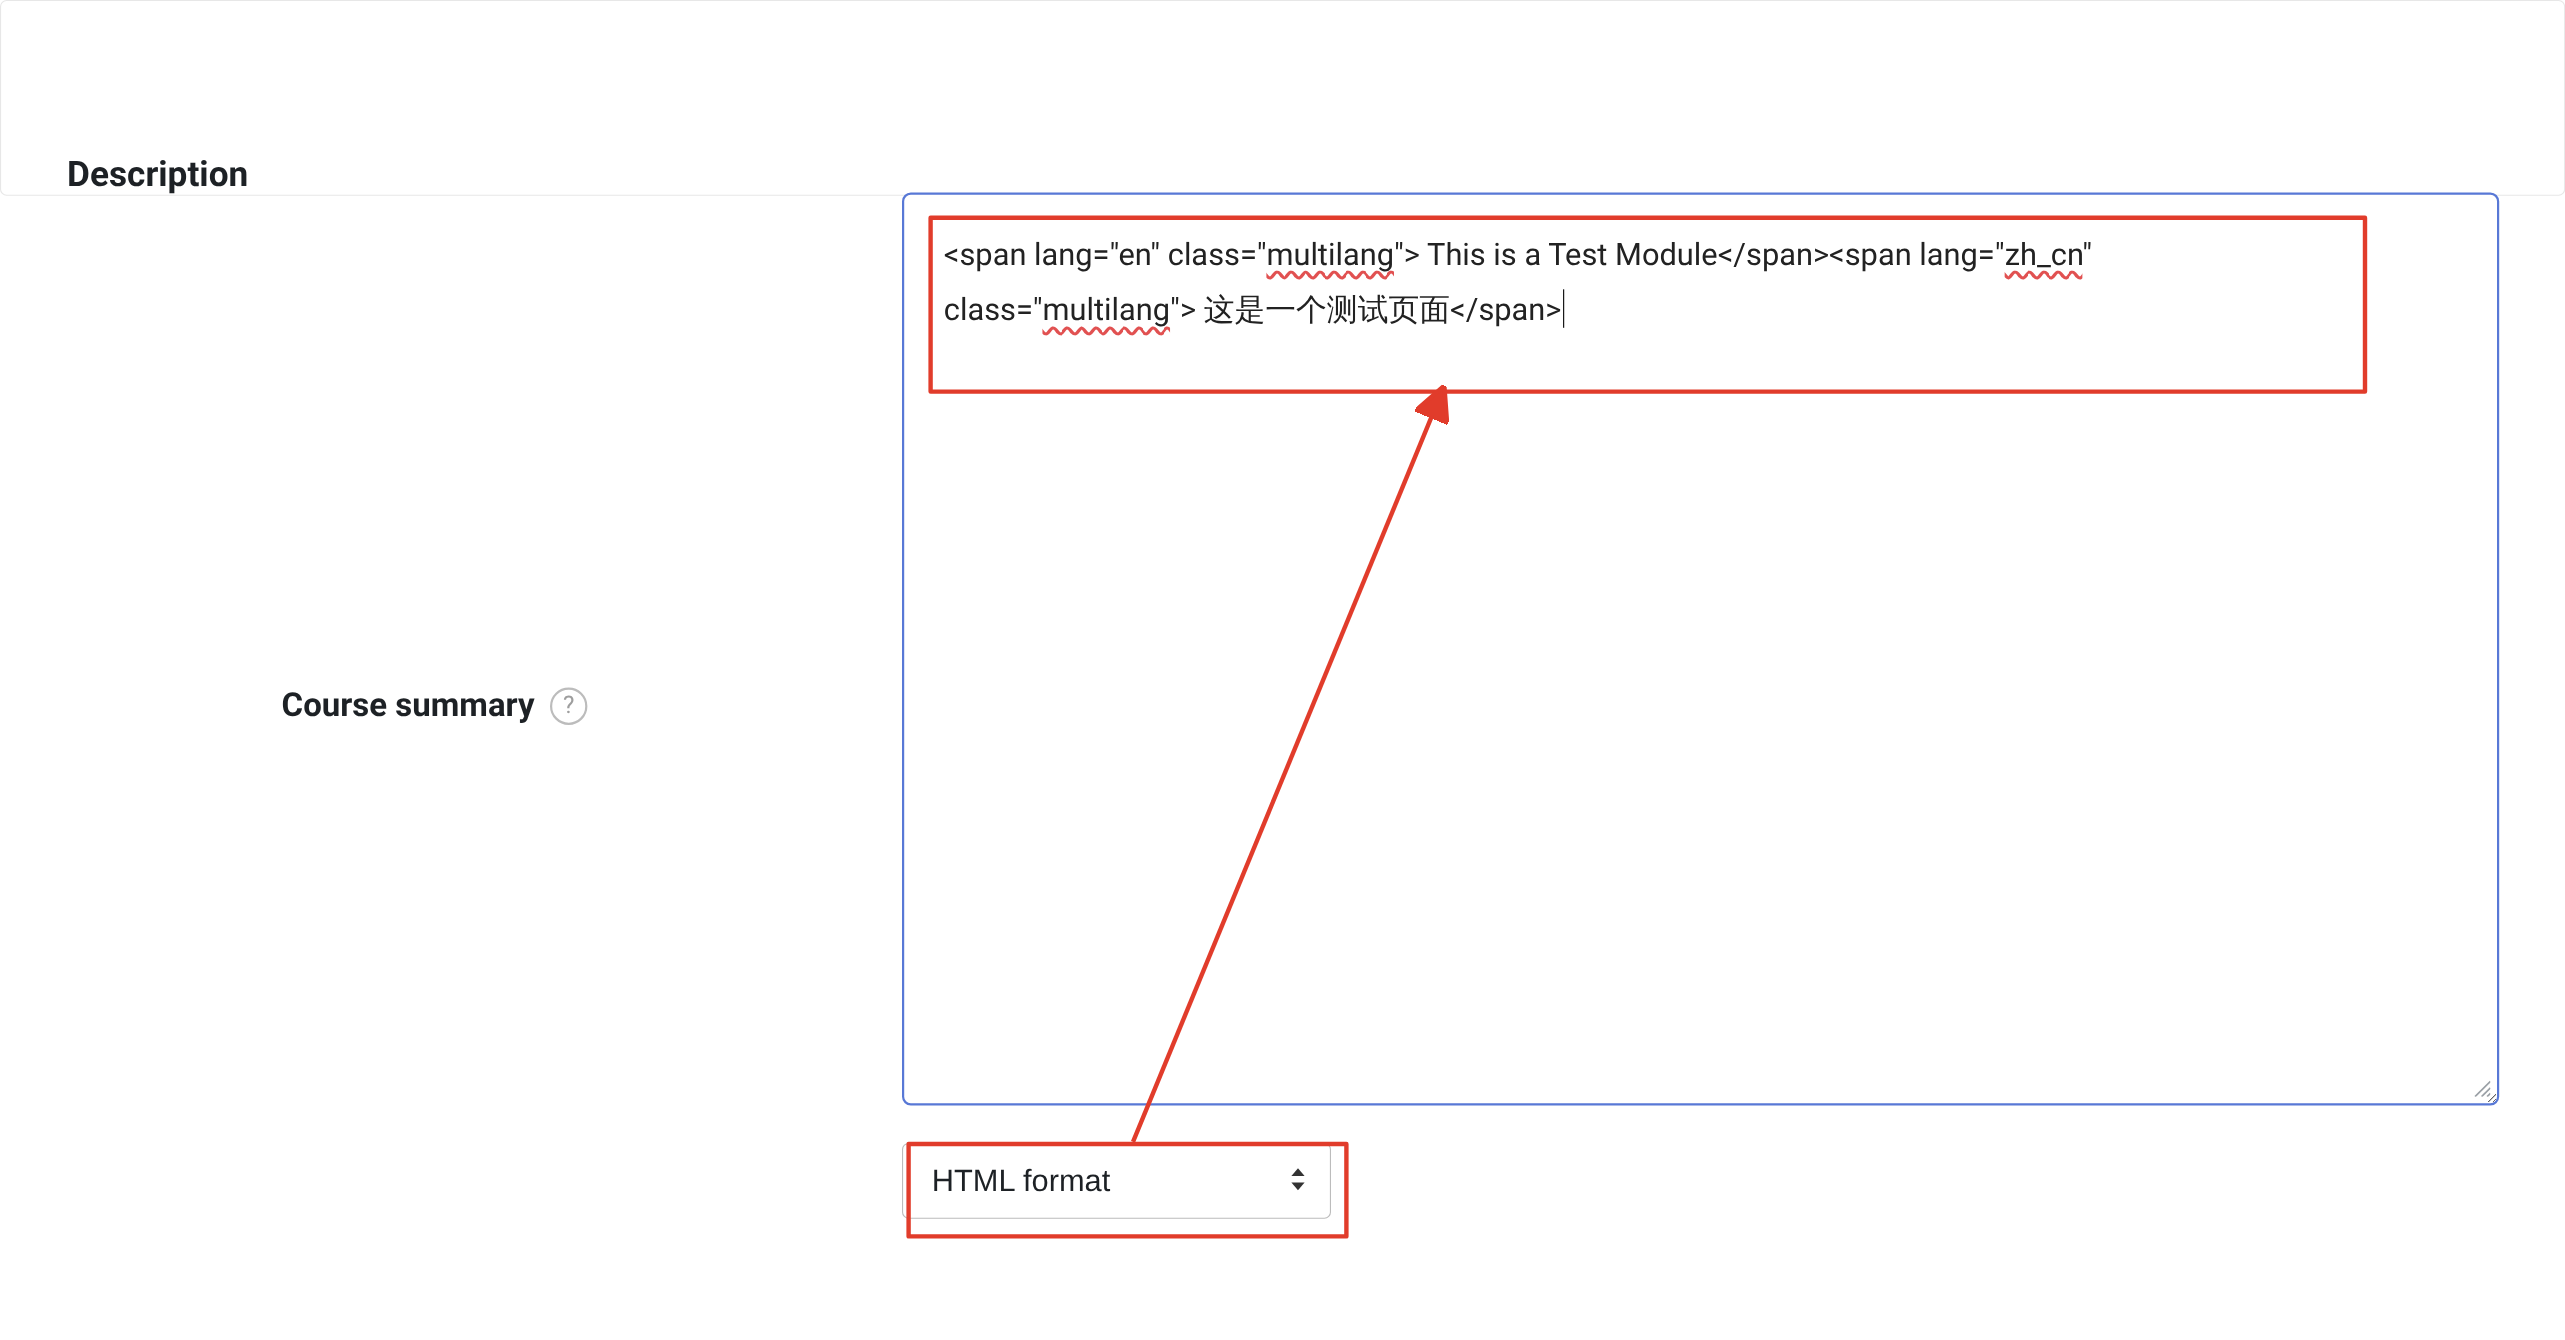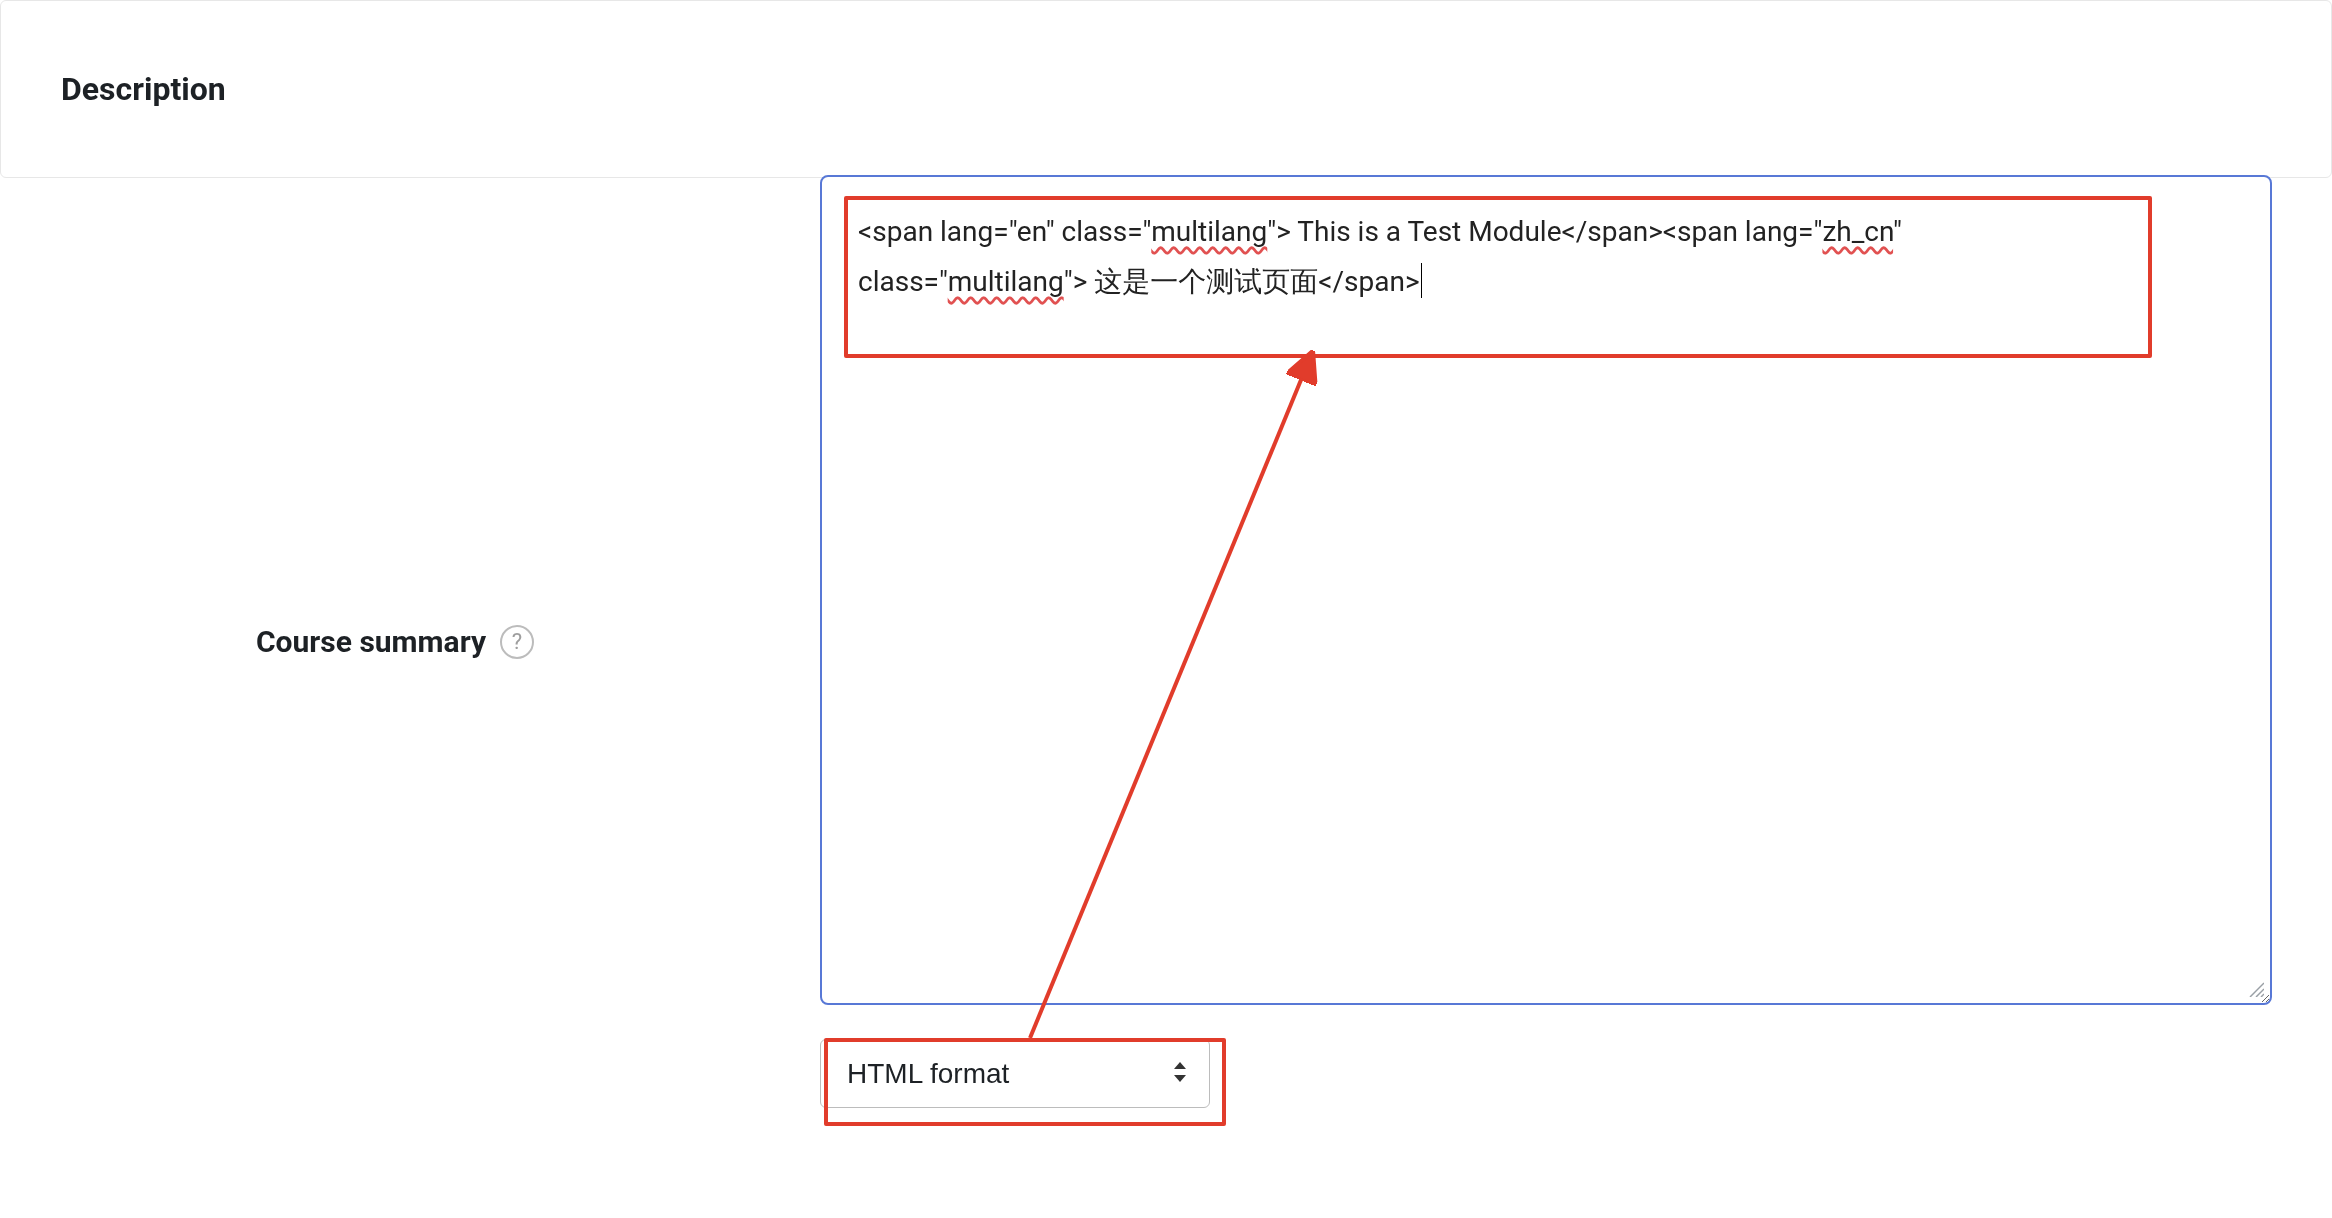--- a/index.html
+++ b/index.html
@@ -16,21 +16,21 @@
     position: relative;
   }
   .desc-header {
     position: absolute;
     top: 0; left: 0;
     width: 2332px;
     height: 178px;
     border: 1px solid #e7e7e7;
     border-radius: 6px;
     display: flex;
-    align-items: center;
+    align-items: flex-end;
     padding-left: 60px;
     font-size: 32px;
     font-weight: 700;
     color: #1d2125;
   }
   .form-row {
     position: absolute;
     top: 175px;
     left: 0;
     width: 2332px;

